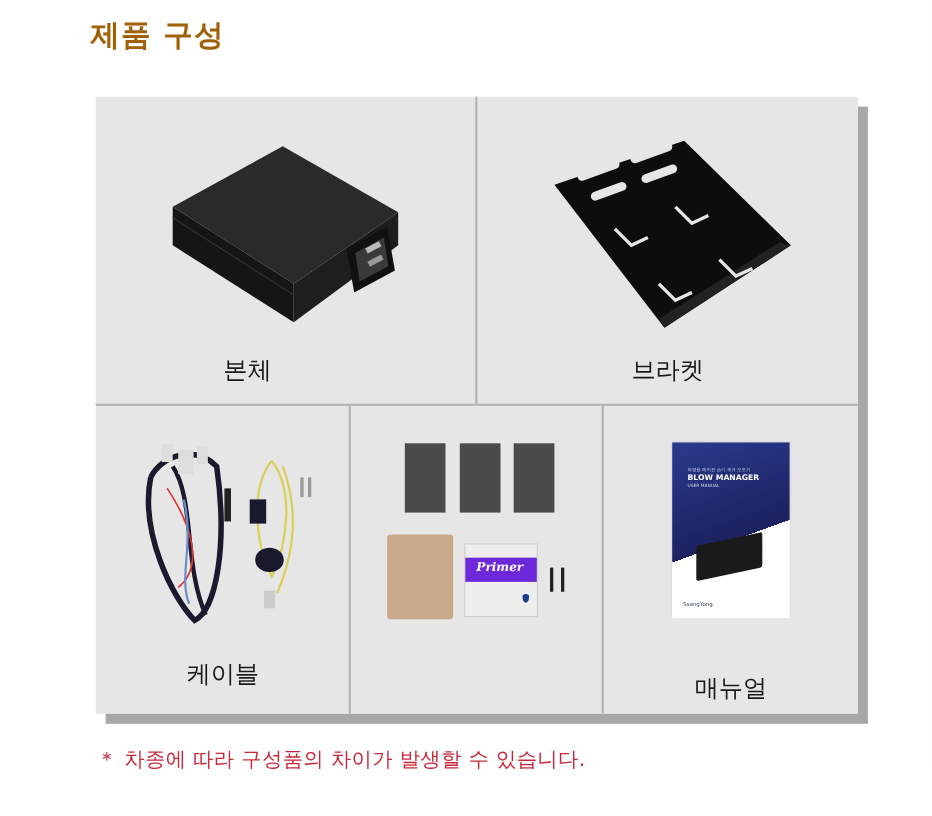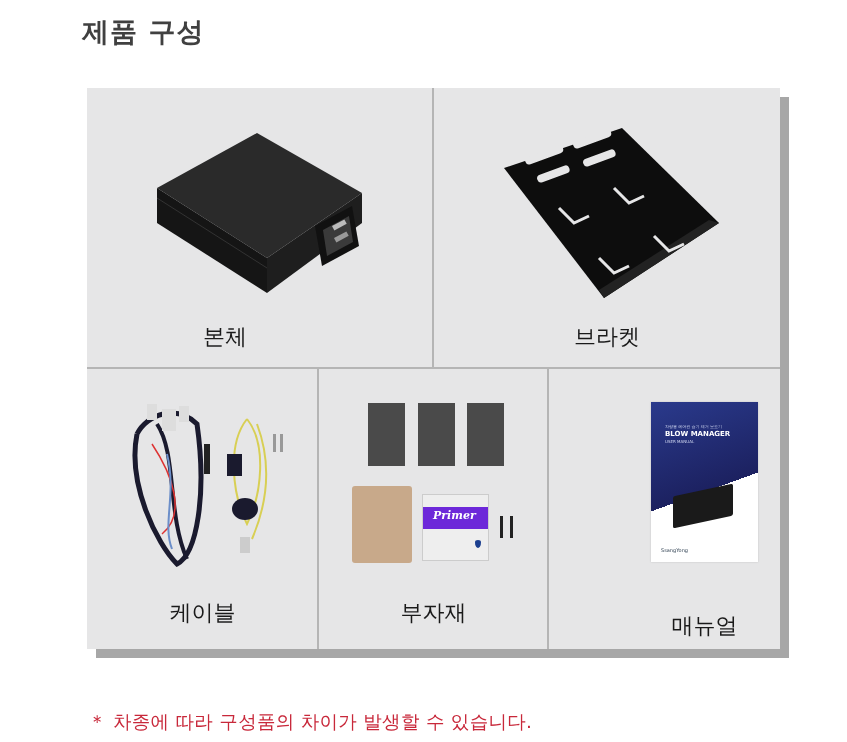--- a/index.html
+++ b/index.html
@@ -1,41 +1,41 @@
 <!DOCTYPE html>
 <html><head>
   <meta charset="utf-8">
   <style>
     * { box-sizing: border-box; margin: 0; padding: 0; }
     html, body { width: 847px; height: 742px; background: #ffffff; overflow: hidden; }
     body { position: relative; font-family: "DejaVu Sans", "Liberation Sans", sans-serif; }
 
     .title {
       position: absolute; left: 82px; top: 14px;
-      font-size: 27px; font-weight: bold; color: #404040; letter-spacing: 1px;
+      font-size: 27px; font-weight: bold; color: #a16207; letter-spacing: 1px;
     }
 
     .grid-shadow {
       position: absolute; left: 96px; top: 97px; width: 693px; height: 561px;
       background: #a7a7a7;
     }
     .grid {
       position: absolute; left: 87px; top: 88px; width: 693px; height: 561px;
       background: #e6e6e7;
     }
     .cell { position: absolute; }
     .cell .label {
       position: absolute; left: 0; right: 0; text-align: center;
       font-size: 22px; color: #1a1a1a; font-weight: normal;
     }
     .vline { position: absolute; width: 2px; background: #b5b5b5; }
     .hline { position: absolute; height: 2px; background: #b5b5b5; }
 
     .note {
-      position: absolute; left: 88px; top: 709px;
+      position: absolute; left: 88px; top: 677px;
       font-size: 18.5px; color: #c8283a; letter-spacing: 0.3px;
     }
 
     
     .art { position: absolute; }
   </style>
 </head>
 <body>
 
 <div class="title">제품 구성</div>
@@ -107,24 +107,23 @@
       <div style="position:absolute; left:33px; top:117px; width:60px; height:77px; background:#c8a98a; border-radius:3px;"></div>
       <div style="position:absolute; left:103px; top:125px; width:67px; height:67px; background:#eeeeee; border:1px solid #ccc;">
         <div style="position:absolute; left:0; right:0; top:12px; height:22px; background:#6d28d9;">
           <span style="position:absolute; left:10px; top:2px; color:#fff; font-family:'DejaVu Serif', serif; font-style:italic; font-size:11px; font-weight:bold;">Primer</span>
         </div>
         <div style="position:absolute; left:52px; top:45px; width:6px; height:8px; background:#1c3f8f; border-radius:50% 50% 50% 50% / 30% 30% 70% 70%;"></div>
       </div>
       <div style="position:absolute; left:181px; top:147px; width:3px; height:22px; background:#222;"></div>
       <div style="position:absolute; left:191px; top:147px; width:3px; height:22px; background:#222;"></div>
     </div>
-    <div class="label" style="top:229px;">부자재</div>
   </div>
 
-  <div class="cell" style="left:462px; top:281px; width:231px; height:280px;margin-left:40px;">
+  <div class="cell" style="left:462px; top:281px; width:231px; height:280px;">
     <div class="art" style="left:62px; top:33px; width:107px; height:160px; background:#ffffff; box-shadow:0 0 2px rgba(0,0,0,0.15); overflow:hidden;">
       <div style="position:absolute; left:0; top:0; width:107px; height:160px; background:linear-gradient(160deg,#2a3a8c 0%,#1c2160 55%,#ffffff 55%);"></div>
       <div style="position:absolute; left:14px; top:22px; font-size:4px; color:#cfd6f0;">차량용 에어컨 습기 제거 보조기</div>
       <div style="position:absolute; left:14px; top:28px; font-size:7px; color:#ffffff; font-weight:bold;">BLOW MANAGER</div>
       <div style="position:absolute; left:14px; top:37px; font-size:4px; color:#cfd6f0;">USER MANUAL</div>
       <div style="position:absolute; left:22px; top:88px; width:60px; height:32px; background:#1a1a1a; transform:skewY(-12deg); border-radius:2px;"></div>
       <div style="position:absolute; left:10px; top:145px; font-size:5px; color:#345;">SsangYong</div>
     </div>
     <div class="label" style="top:242px;">매뉴얼</div>
   </div>

